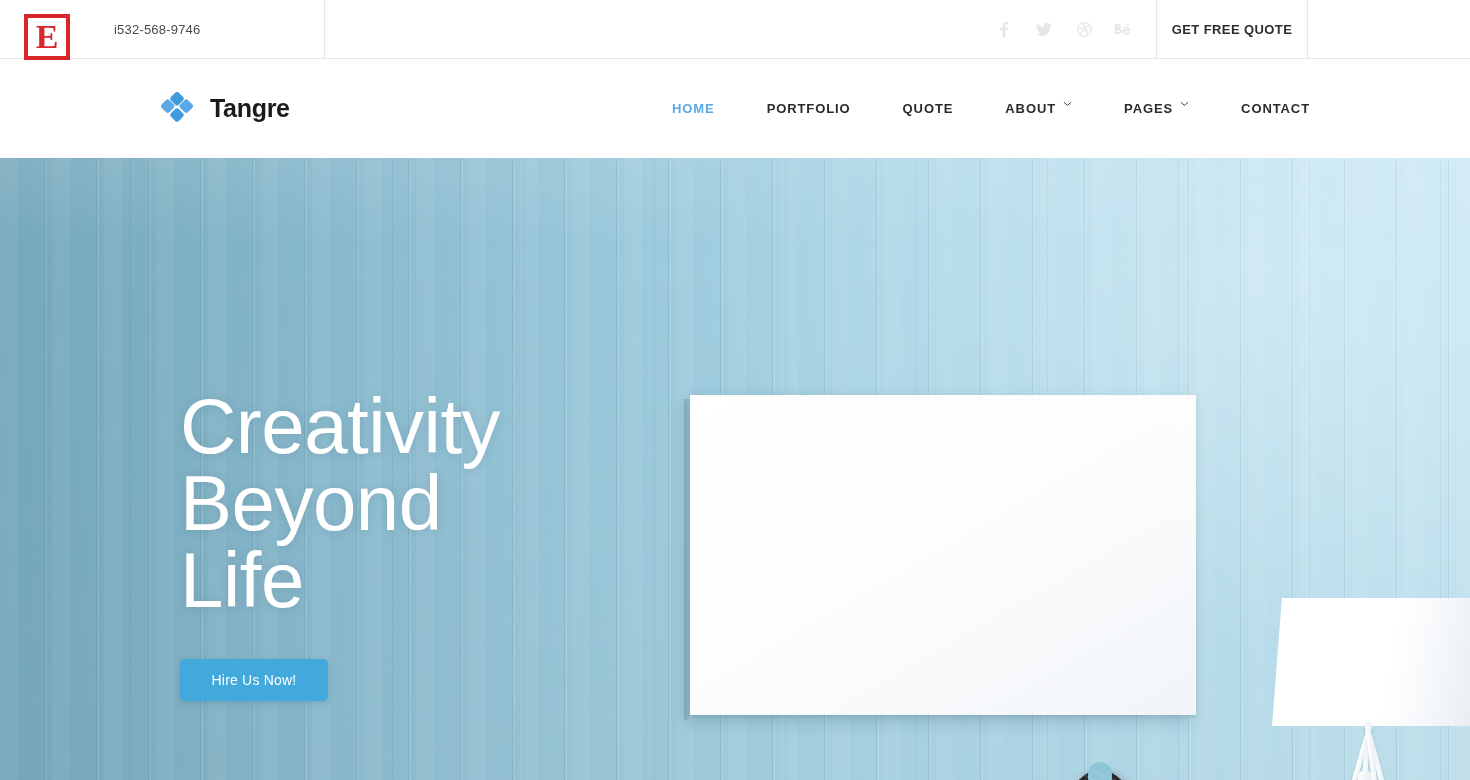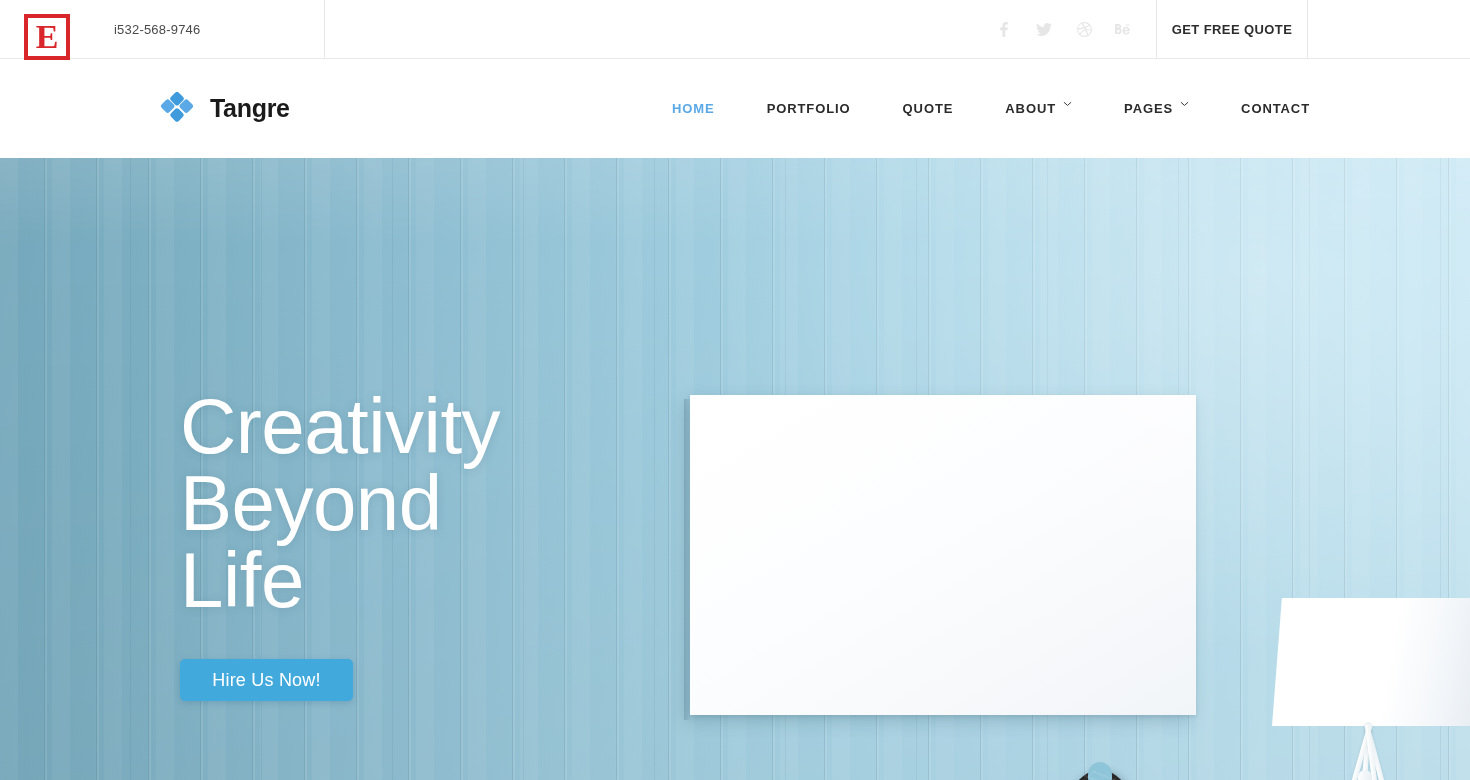--- a/index.html
+++ b/index.html
@@ -245,27 +245,27 @@
     font-weight:300;
     color:#ffffff;
     letter-spacing:-.5px;
     text-shadow:0 1px 10px rgba(50,90,110,.18);
     white-space:pre-line;
   }
   .hero-btn{
     display:inline-flex;
     align-items:center;justify-content:center;
     margin-top:40px;
-    width:173px; height:42px;
+    width:148px; height:42px;
     border:none;
     border-radius:5px;
     background:#42a9dc;
     color:#ffffff;
     font-family:"Liberation Sans", sans-serif;
-    font-size:18px;
+    font-size:14px;
     letter-spacing:.2px;
     cursor:pointer;
     box-shadow:0 2px 6px rgba(30,90,130,.22);
   }
 
   
   .watermark{
     position:absolute;
     left:24px; top:14px;
     display:flex;

